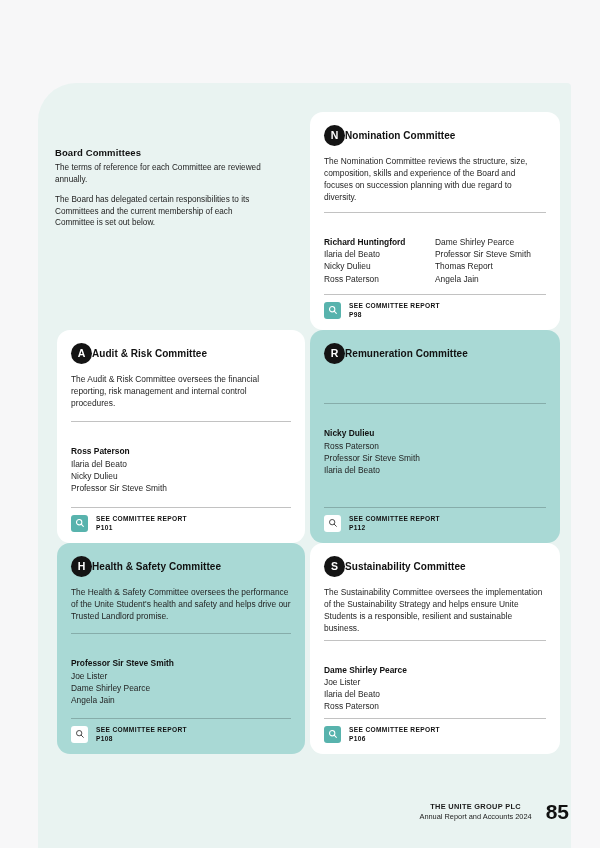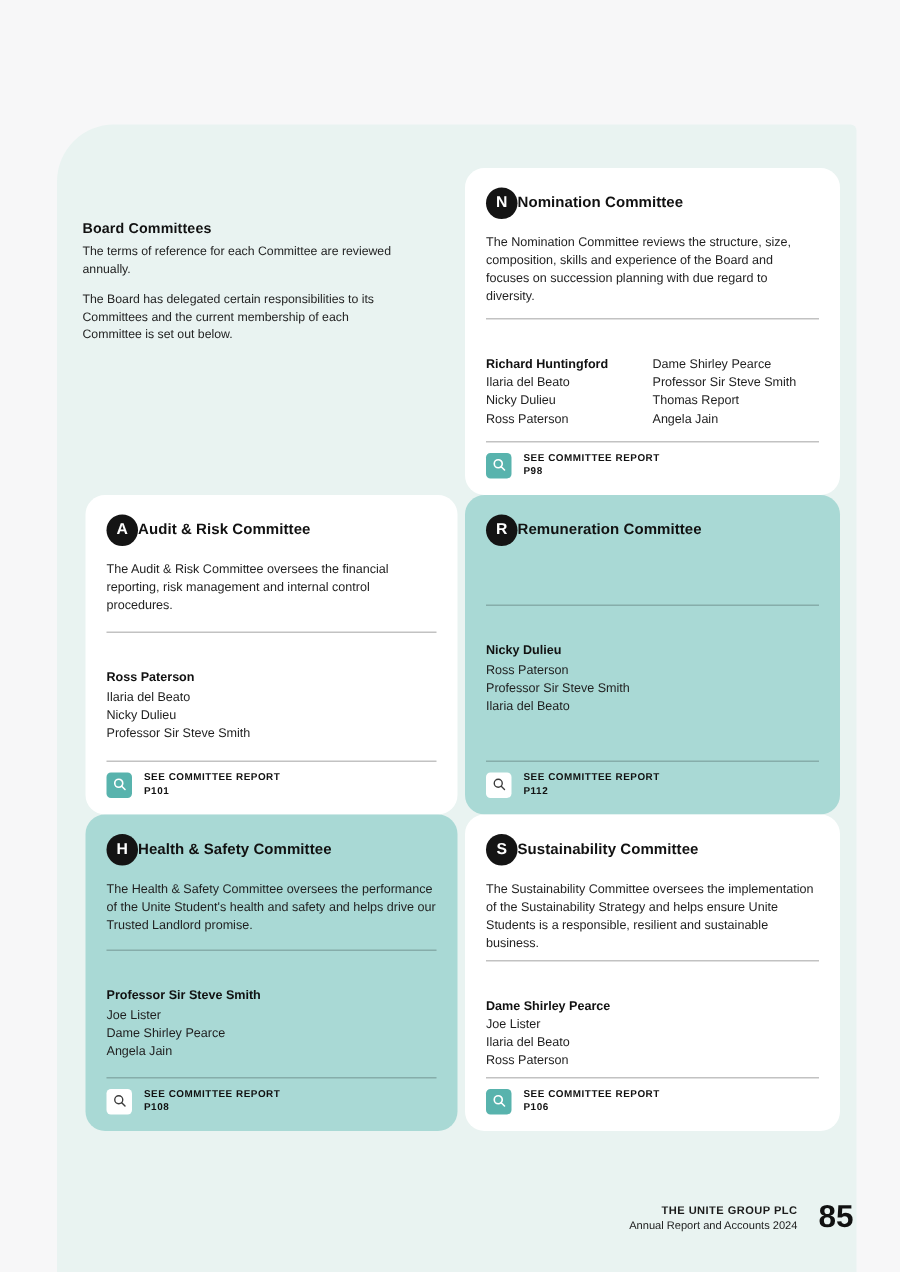--- a/index.html
+++ b/index.html
@@ -169,21 +169,21 @@
 
   
   #footer {
     position: absolute;
     right: 31px;
     bottom: 26px;
     display: flex;
     align-items: center;
     gap: 14px;
   }
-  #footer .foot-lines { text-align: right; }
+  #footer .foot-lines { text-align: center; }
   #footer .foot-l1 {
     font-size: 7.4px;
     font-weight: bold;
     letter-spacing: .3px;
     color: #1b1b1b;
     line-height: 10px;
   }
   #footer .foot-l2 {
     font-size: 7.4px;
     color: #1b1b1b;

